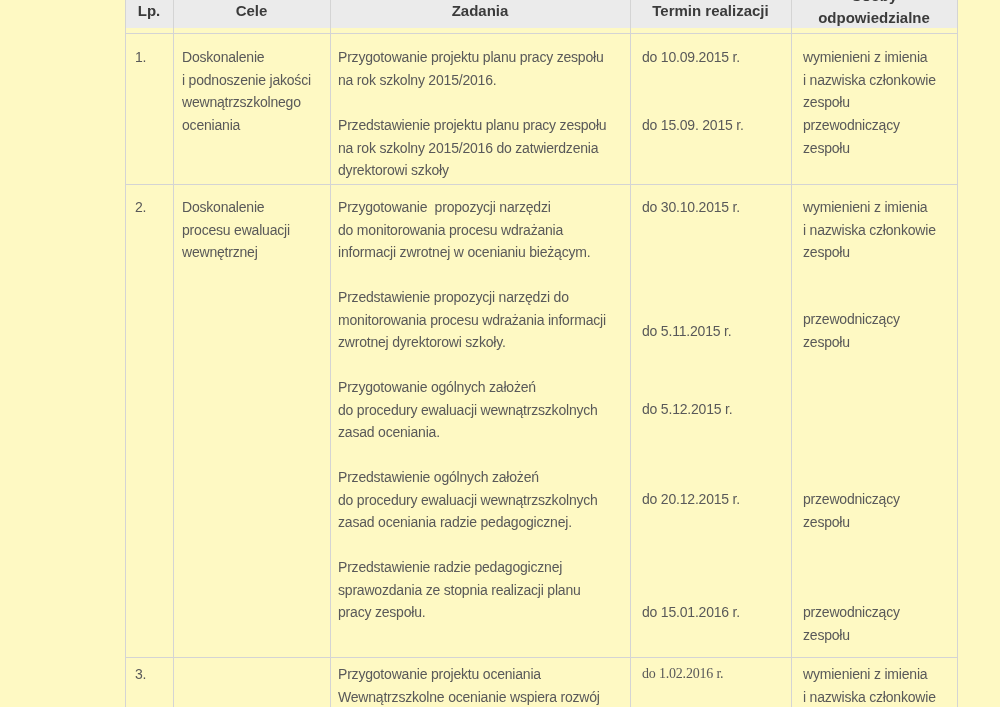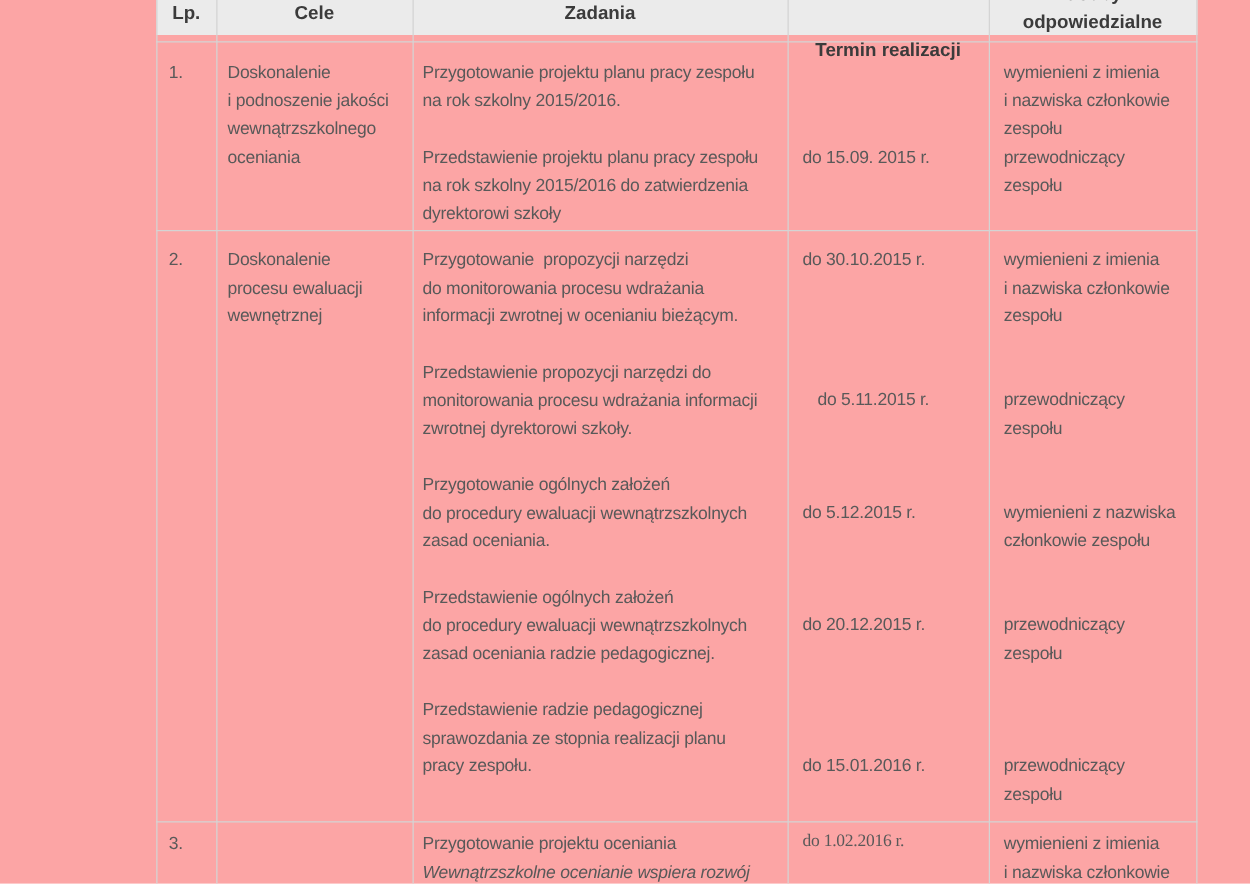--- a/index.html
+++ b/index.html
@@ -5,21 +5,21 @@
   html, body {
     margin: 0;
     padding: 0;
     background: #ffffff;
   }
   .page {
     position: relative;
     width: 1000px;
     height: 707px;
     overflow: hidden;
-    background: #fca5a5;
+    background: #fef9c3;
     font-family: "Liberation Sans", sans-serif;
   }
   .doc-table {
     position: absolute;
     left: 125px;
     top: -20px;
     width: 833px;
     height: 900px;
   }
   .thead-bg {
@@ -50,21 +50,21 @@
     white-space: pre-line;
   }
   .c {
     position: absolute;
     font-size: 14px;
     line-height: 22.5px;
     color: #595959;
     letter-spacing: -0.2px;
     white-space: pre-wrap;
   }
-  .italic { font-style: italic; }
+  .italic { }
 </style>
 </head>
 <body>
 
 <div class="page">
   <div class="doc-table">
 
     <div class="thead-bg"></div>
 
     <div class="vline" style="left:0;"></div>
@@ -74,31 +74,32 @@
     <div class="vline" style="left:666px;"></div>
     <div class="vline" style="left:832px;"></div>
 
     <div class="hline" style="top:53px;"></div>
     <div class="hline" style="top:204px;"></div>
     <div class="hline" style="top:677px;"></div>
 
     <div class="hcell" style="left:0; width:48px; top:20px;">Lp.</div>
     <div class="hcell" style="left:48px; width:157px; top:20px;">Cele</div>
     <div class="hcell" style="left:205px; width:300px; top:20px;">Zadania</div>
-    <div class="hcell" style="left:505px; width:161px; top:20px;margin-top:30px;">Termin realizacji</div>
+    <div class="hcell" style="left:505px; width:161px; top:20px;">Termin realizacji</div>
     <div class="hcell" style="left:679px; width:140px; top:5px;">Osoby odpowiedzialne</div>
 
     <div class="c" style="left:10px; top:66px; width:32px;">1.</div>
     <div class="c" style="left:57px; top:66px; width:145px;">Doskonalenie
 i podnoszenie jakości
 wewnątrzszkolnego
 oceniania</div>
 
     <div class="c" style="left:213px; top:66px; width:300px;">Przygotowanie projektu planu pracy zespołu
 na rok szkolny 2015/2016.</div>
+    <div class="c" style="left:517px; top:66px; width:145px;">do 10.09.2015 r.</div>
     <div class="c" style="left:678px; top:66px; width:152px;">wymienieni z imienia
 i nazwiska członkowie
 zespołu</div>
 
     <div class="c" style="left:213px; top:134px; width:300px;">Przedstawienie projektu planu pracy zespołu
 na rok szkolny 2015/2016 do zatwierdzenia
 dyrektorowi szkoły</div>
     <div class="c" style="left:517px; top:134px; width:145px;">do 15.09. 2015 r.</div>
     <div class="c" style="left:678px; top:134px; width:152px;">przewodniczący
 zespołu</div>
@@ -112,30 +113,28 @@
 do monitorowania procesu wdrażania
 informacji zwrotnej w ocenianiu bieżącym.</div>
     <div class="c" style="left:517px; top:216px; width:145px;">do 30.10.2015 r.</div>
     <div class="c" style="left:678px; top:216px; width:152px;">wymienieni z imienia
 i nazwiska członkowie
 zespołu</div>
 
     <div class="c" style="left:213px; top:306px; width:300px;">Przedstawienie propozycji narzędzi do
 monitorowania procesu wdrażania informacji
 zwrotnej dyrektorowi szkoły.</div>
-    <div class="c" style="left:517px; top:328px; width:145px;margin-left:12px;">do 5.11.2015 r.</div>
+    <div class="c" style="left:517px; top:340px; width:145px;">do 5.11.2015 r.</div>
     <div class="c" style="left:678px; top:328px; width:152px;">przewodniczący
 zespołu</div>
 
     <div class="c" style="left:213px; top:396px; width:300px;">Przygotowanie ogólnych założeń
 do procedury ewaluacji wewnątrzszkolnych
 zasad oceniania.</div>
     <div class="c" style="left:517px; top:418px; width:145px;">do 5.12.2015 r.</div>
-    <div class="c" style="left:678px; top:418px; width:152px;">wymienieni z nazwiska
-członkowie zespołu</div>
 
     <div class="c" style="left:213px; top:486px; width:300px;">Przedstawienie ogólnych założeń
 do procedury ewaluacji wewnątrzszkolnych
 zasad oceniania radzie pedagogicznej.</div>
     <div class="c" style="left:517px; top:508px; width:145px;">do 20.12.2015 r.</div>
     <div class="c" style="left:678px; top:508px; width:152px;">przewodniczący
 zespołu</div>
 
     <div class="c" style="left:213px; top:576px; width:300px;">Przedstawienie radzie pedagogicznej
 sprawozdania ze stopnia realizacji planu

